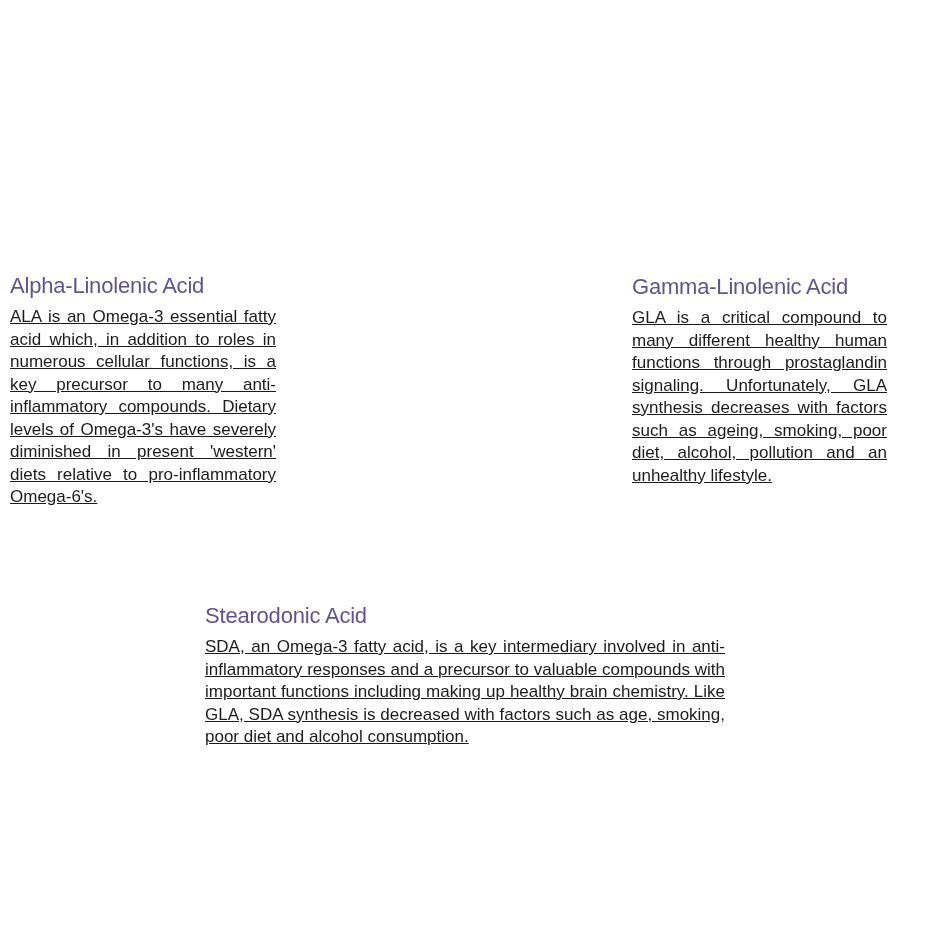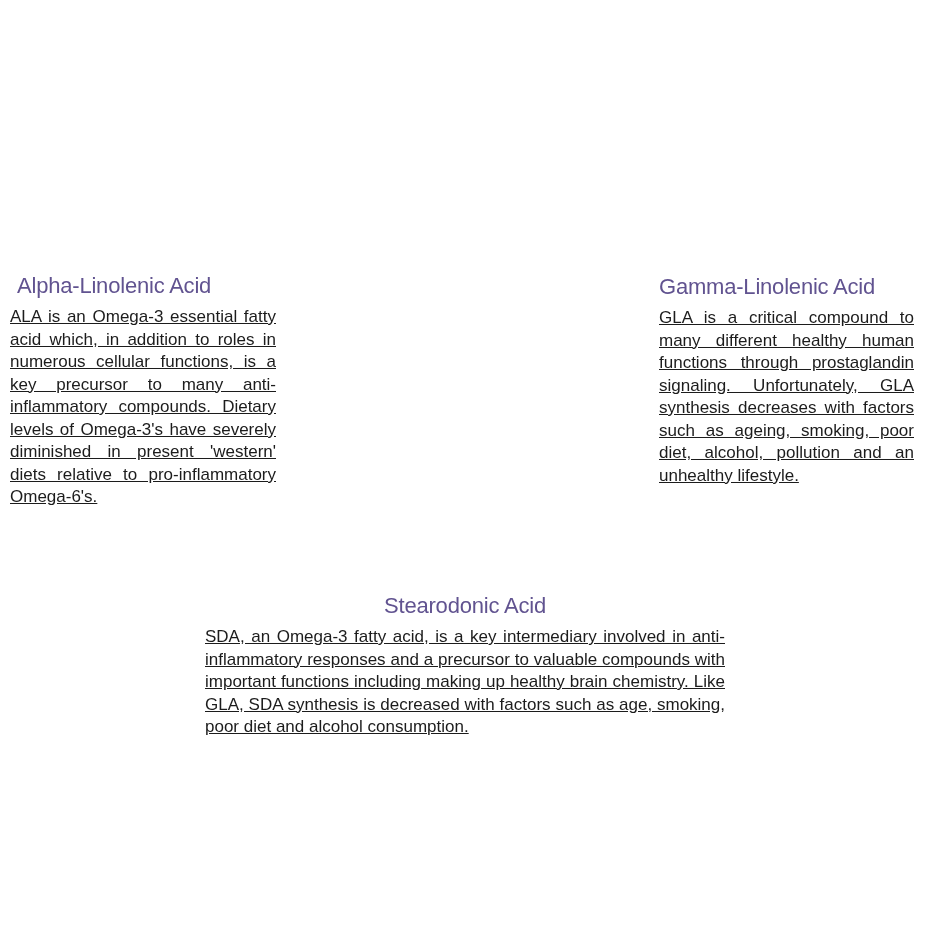--- a/index.html
+++ b/index.html
@@ -33,24 +33,24 @@
   }
   .panel p {
     margin: 0;
     font-size: 17px;
     line-height: 22.5px;
     color: var(--body-text);
     text-align: justify;
     text-decoration: underline;
   }
   .panel-ala { left: 10px; top: 273px; width: 266px; }
-  .panel-ala h2 { margin-left: 7px; }
-  .panel-gla { left: 659px; top: 274px; width: 255px; }
+  .panel-ala h2 { margin-left: 0; }
+  .panel-gla { left: 632px; top: 274px; width: 255px; }
   .panel-sda { left: 205px; top: 593px; width: 520px; }
-  .panel-sda h2 { text-align: center; }
+  .panel-sda h2 { text-align: left; margin-top: 10px; }
   .pie-wrap {
     position: absolute;
     left: 290px;
     top: 218px;
     width: 363px;
     height: 363px;
   }
   .pie-wrap svg { width: 100%; height: 100%; display: block; }
   .pie-label {
     font-family: "Liberation Sans", sans-serif;

